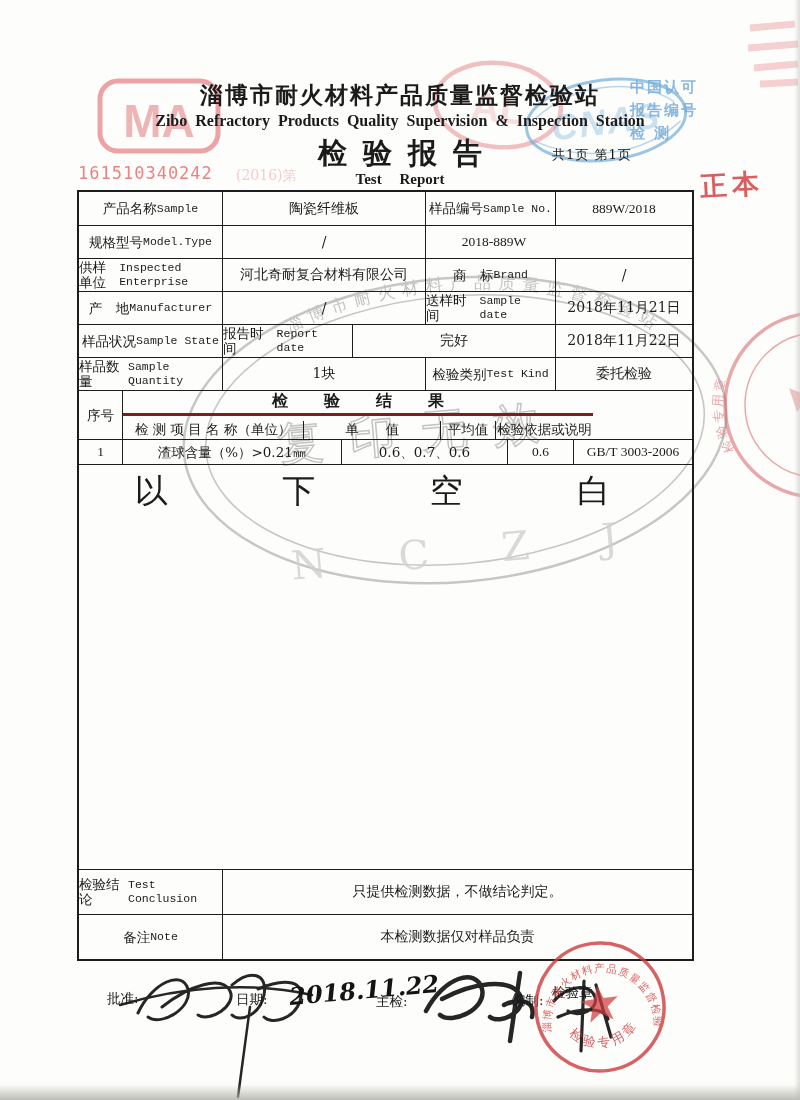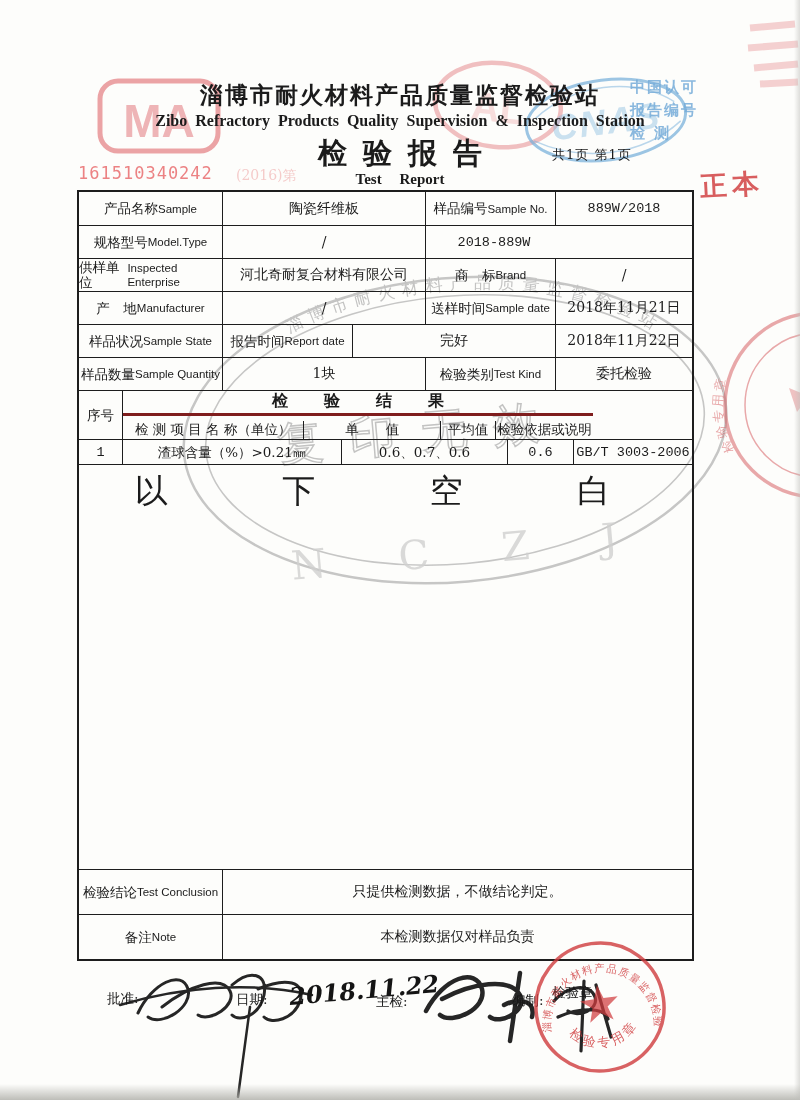--- a/index.html
+++ b/index.html
@@ -19,23 +19,23 @@
   .cnas-lines{left:630px;top:76px;font-size:15px;line-height:23px;letter-spacing:2px;color:rgba(118,172,216,.85);font-weight:bold;}
   
   #tbl{left:77px;top:190px;width:613px;border:2px solid #1d1d1d;background:transparent;box-sizing:content-box;}
   .row{display:flex;border-top:1px solid #1d1d1d;box-sizing:border-box;}
   .row:first-child{border-top:none;}
   .cell{box-sizing:border-box;display:flex;flex-direction:row;align-items:center;justify-content:center;overflow:hidden;}
   .bl{border-left:1px solid #1d1d1d;}
   .h33{height:33px;}
   .c1{width:143px;}.c2{width:203px;}.c3{width:130px;}.c4{width:137px;}
   .lab-cn{font-size:13.5px;line-height:15px;}
-  .lab-en{font-size:11.5px;line-height:14px;font-family:Liberation Sans, sans-serif;}
+  .lab-en{font-size:11.5px;line-height:14px;font-family:Liberation Mono, monospace;}
   .val{font-size:14px;}
-  .mono{font-family:Liberation Mono, monospace;font-size:13.5px;}
+  .mono{font-family:Liberation Serif, serif;font-size:13.5px;}
   .res-head-right{display:flex;flex-direction:column;width:470px;}
   .res-title{height:22px;display:flex;align-items:center;justify-content:center;
              font-size:16px;font-weight:bold;letter-spacing:36px;padding-left:36px;box-sizing:border-box;}
   .res-sub{display:flex;height:27px;border-top:3px solid #7f1d1d;box-sizing:border-box;align-items:flex-end;}
   .s1{width:219px;}.s2{width:166px;}.s3{width:66px;}.s4{width:119px;}
   .seq{width:43px;}
   .sub-cell{display:flex;align-items:center;justify-content:center;font-size:13.5px;box-sizing:border-box;}
   .h25{height:25px;}
   .blank-cell{height:405px;display:flex;justify-content:center;align-items:flex-start;}
   .blank-note{margin-top:4px;font-size:33px;letter-spacing:52px;padding-left:26px;}

